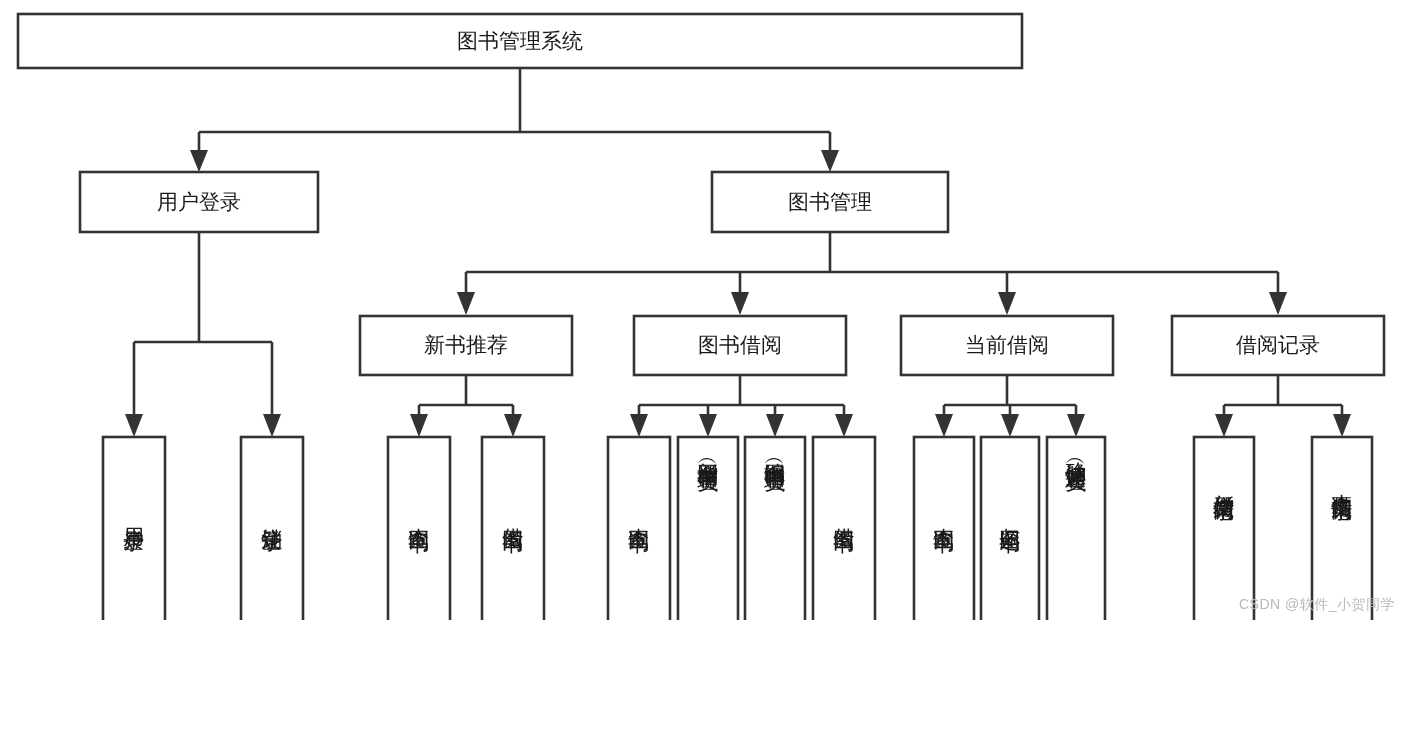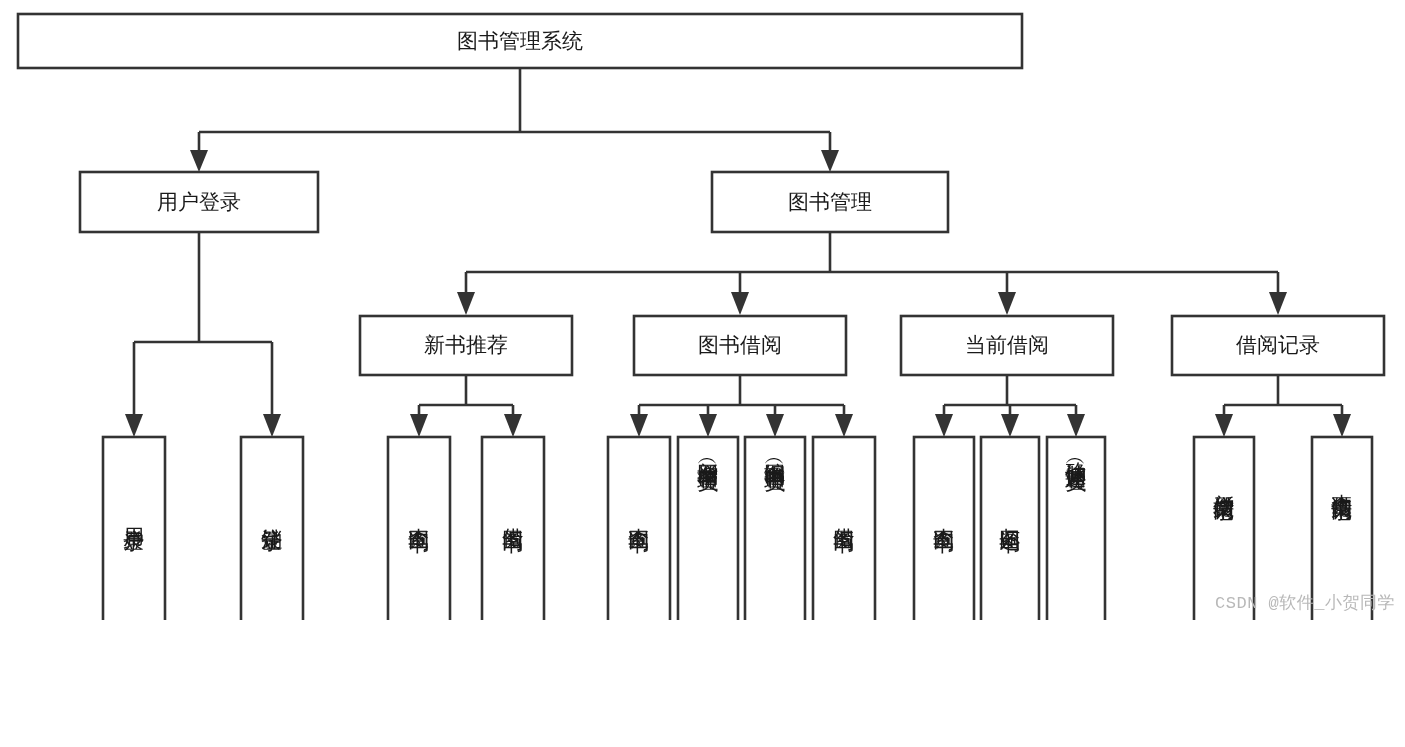--- a/index.html
+++ b/index.html
@@ -63,22 +63,22 @@
     line-height: 1.02;
     letter-spacing: 1.5px;
     color: #1a1a1a;
     white-space: nowrap;
     text-align: center;
   }
   .watermark {
     position: absolute;
     right: 10px;
     bottom: 6px;
-    font-family: Liberation Mono, monospace;
-    font-size: 17px;
+    font-family: Liberation Sans, sans-serif;
+    font-size: 14px;
     color: #b8b8b8;
     letter-spacing: 0.5px;
     white-space: nowrap;
     user-select: none;
   }
 </style>
 </head>
 <body>
 
 <div id="diagram-root">

